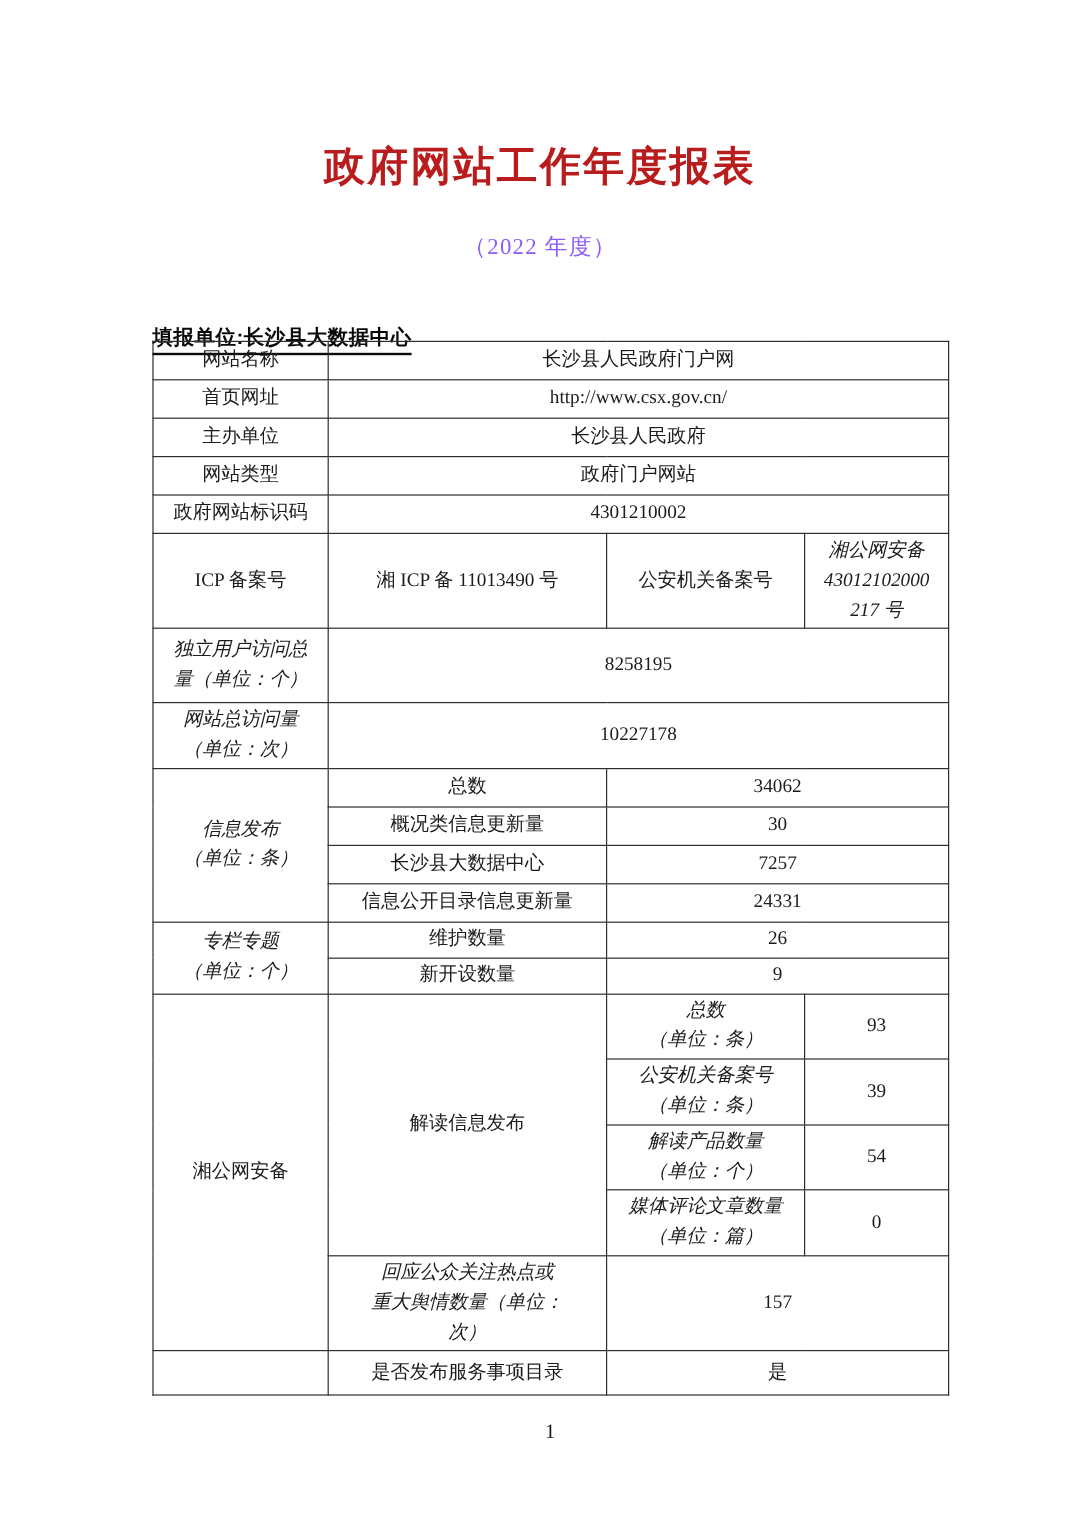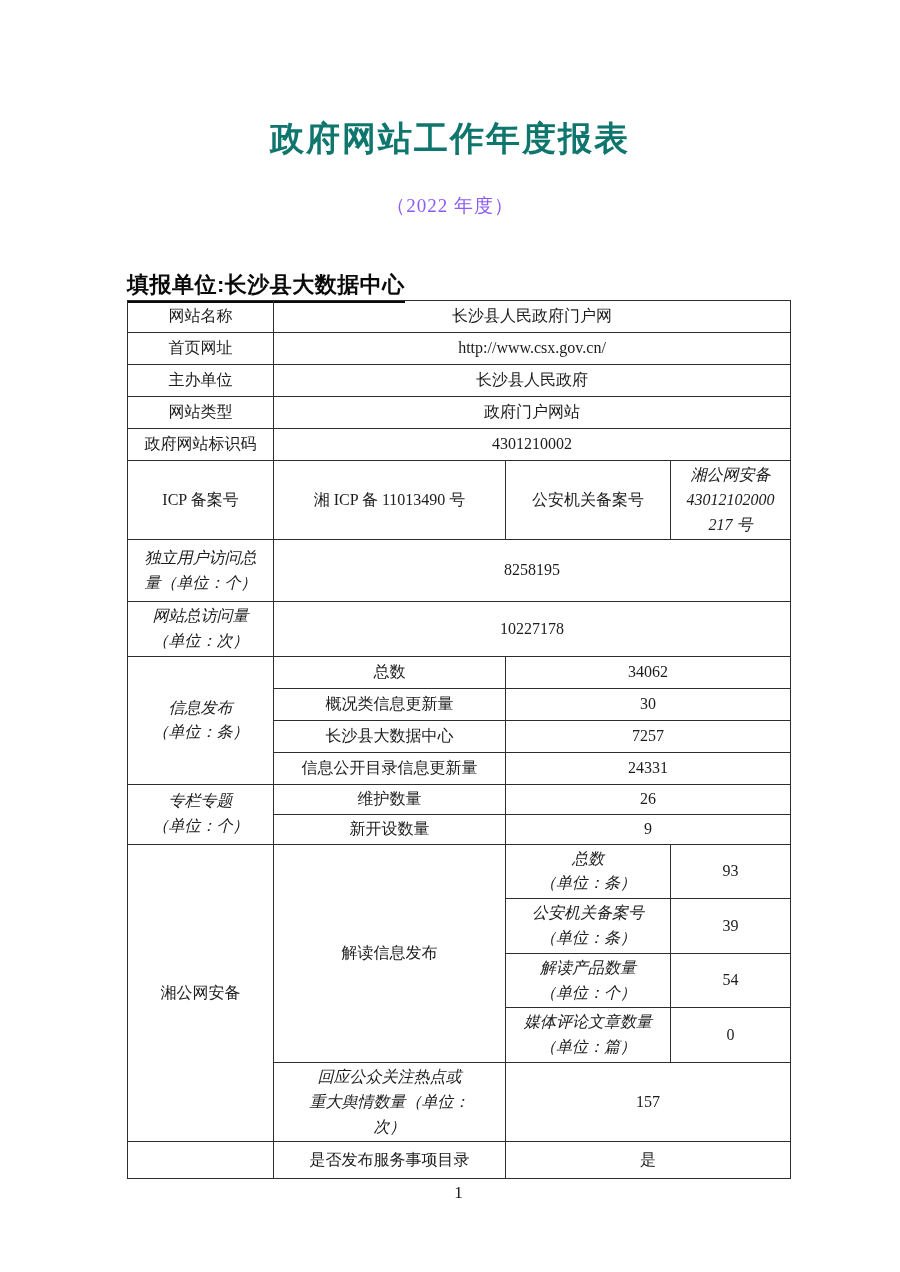--- a/index.html
+++ b/index.html
@@ -20,50 +20,50 @@
     position: absolute;
     top: 116px;
     left: 0;
     width: 100%;
     margin: 0;
     text-align: center;
     font-family: "Liberation Sans", "DejaVu Sans", sans-serif;
     font-size: 34px;
     font-weight: bold;
     letter-spacing: 2px;
-    color: #0f766e;
+    color: #b91c1c;
   }
   .doc-subtitle {
     position: absolute;
     top: 193px;
     left: 0;
     width: 100%;
     text-align: center;
     font-size: 19px;
     letter-spacing: 1px;
     color: #8b5cf6;
   }
   .reporting-unit-wrap {
     position: absolute;
     top: 270px;
     left: 127px;
   }
   .reporting-unit {
     display: inline-block;
     font-family: "Liberation Sans", "DejaVu Sans", sans-serif;
-    font-size: 22px;
+    font-size: 17px;
     font-weight: bold;
     color: #0a0a0a;
     border-bottom: 2px solid #0a0a0a;
     padding-bottom: 1px;
     letter-spacing: 0.5px;
   }
   table.report {
     position: absolute;
-    top: 300px;
+    top: 284px;
     left: 127px;
     width: 663px;
     border-collapse: collapse;
     table-layout: fixed;
   }
   table.report td {
     border: 1px solid #2e2e2e;
     text-align: center;
     vertical-align: middle;
     font-size: 16px;

